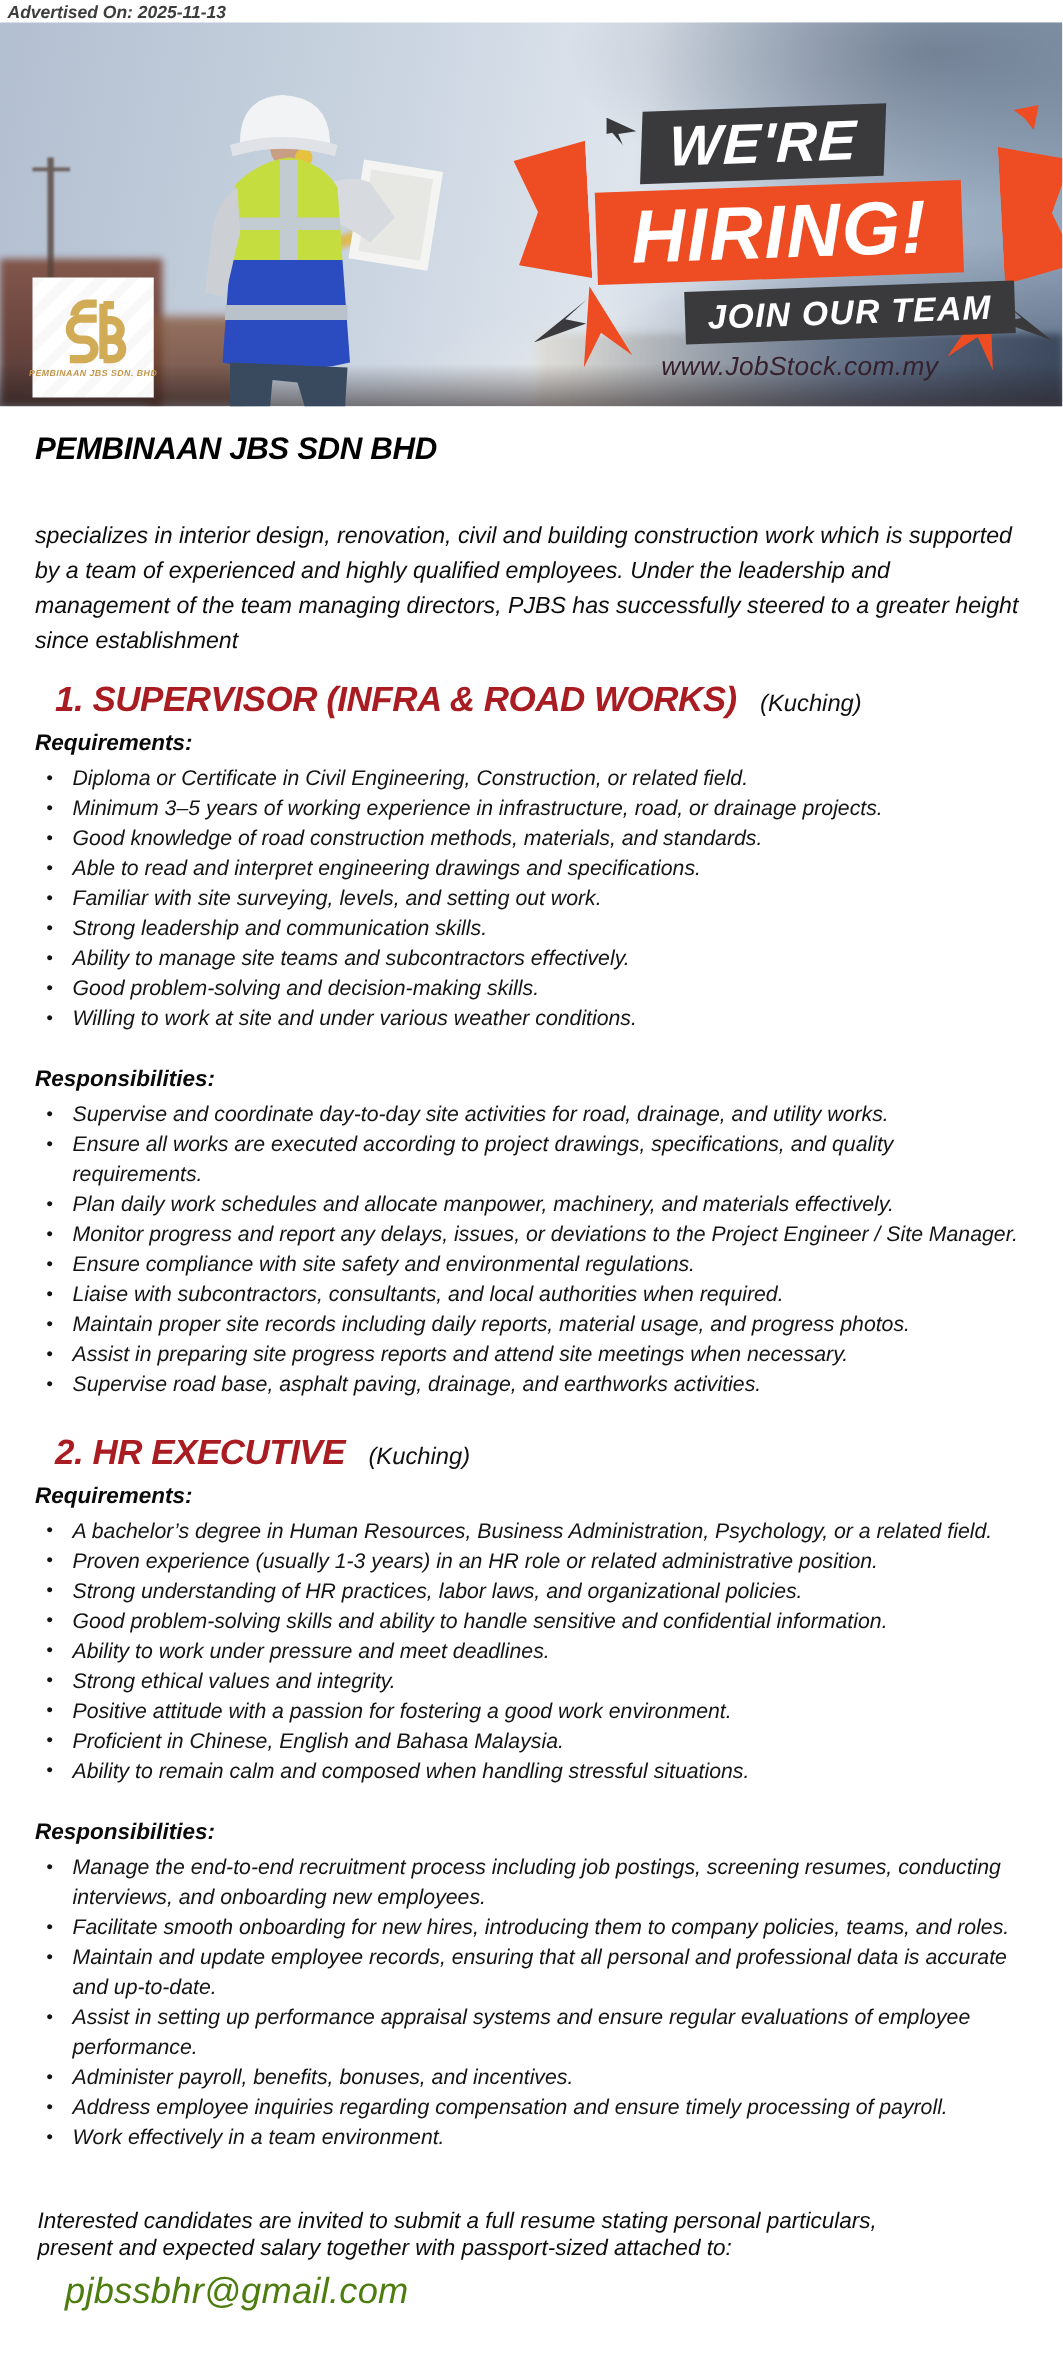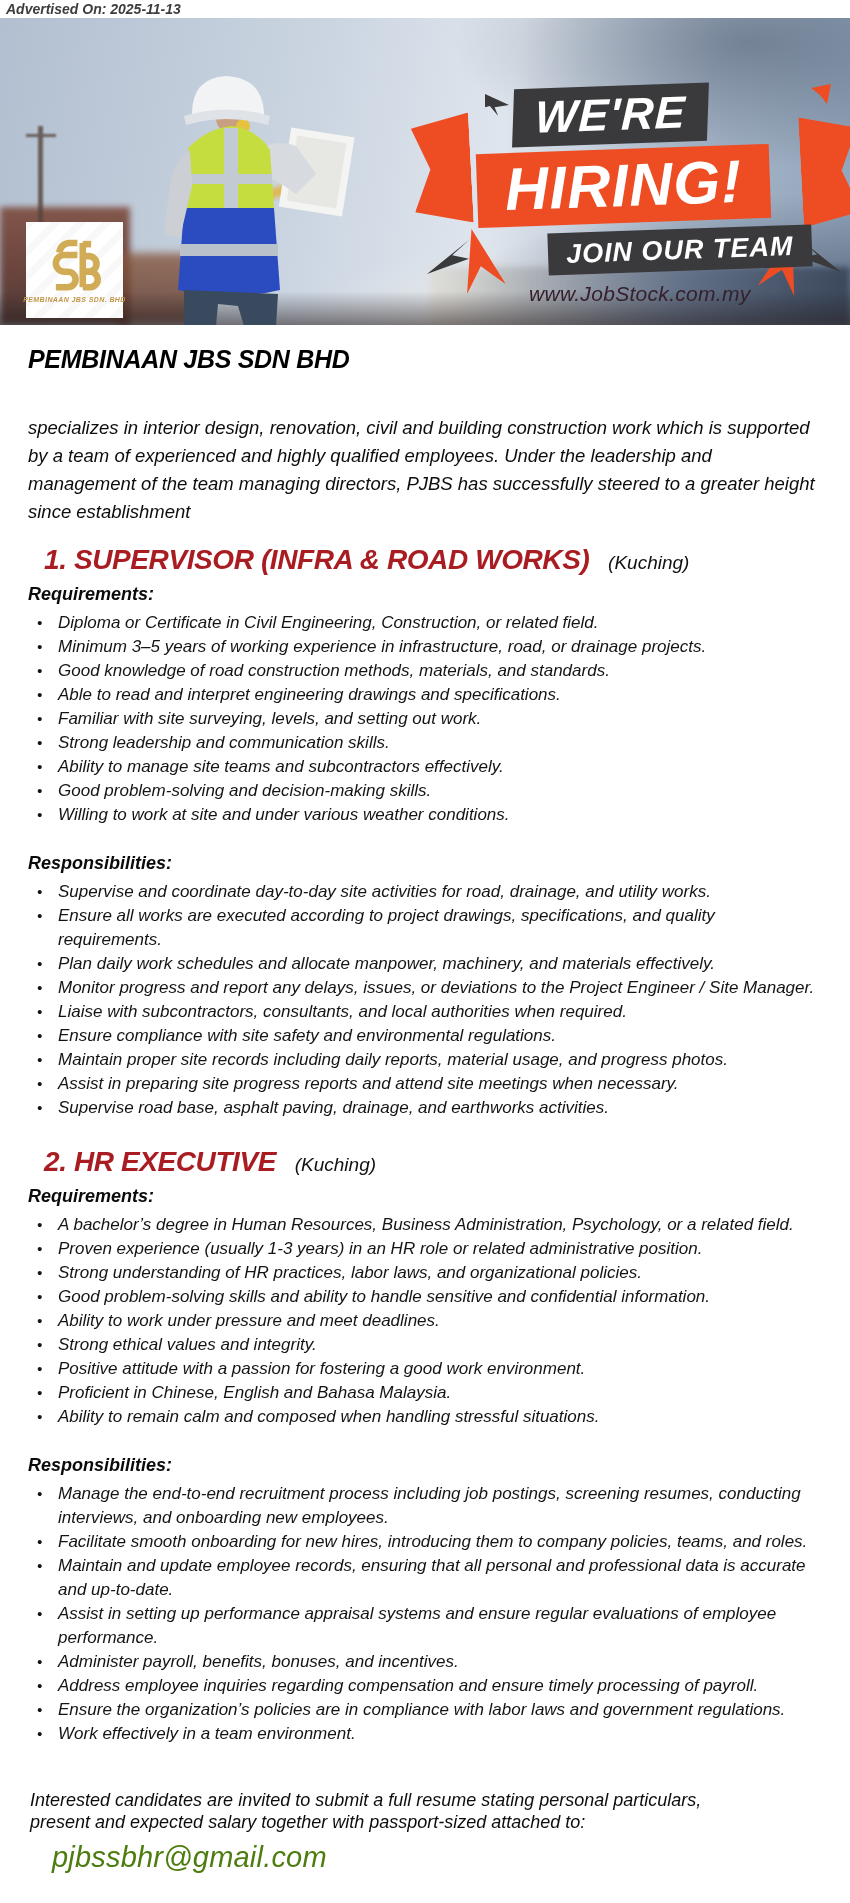--- a/index.html
+++ b/index.html
@@ -242,22 +242,22 @@
           <li>Ability to manage site teams and subcontractors effectively.</li>
           <li>Good problem-solving and decision-making skills.</li>
           <li>Willing to work at site and under various weather conditions.</li>
         </ul>
       <h3 class="list-label">Responsibilities:</h3>
       <ul class="bullets">
           <li>Supervise and coordinate day-to-day site activities for road, drainage, and utility works.</li>
           <li>Ensure all works are executed according to project drawings, specifications, and quality requirements.</li>
           <li>Plan daily work schedules and allocate manpower, machinery, and materials effectively.</li>
           <li>Monitor progress and report any delays, issues, or deviations to the Project Engineer / Site Manager.</li>
+          <li>Ensure compliance with site safety and environmental regulations.</li>
           <li>Liaise with subcontractors, consultants, and local authorities when required.</li>
-          <li>Ensure compliance with site safety and environmental regulations.</li>
           <li>Maintain proper site records including daily reports, material usage, and progress photos.</li>
           <li>Assist in preparing site progress reports and attend site meetings when necessary.</li>
           <li>Supervise road base, asphalt paving, drainage, and earthworks activities.</li>
         </ul>
     </section>
 
     <section class="job">
       <h2 class="job-title">
         <span class="jt">2. HR EXECUTIVE</span>
         <span class="loc">(Kuching)</span>
@@ -275,21 +275,20 @@
           <li>Ability to remain calm and composed when handling stressful situations.</li>
         </ul>
       <h3 class="list-label">Responsibilities:</h3>
       <ul class="bullets last">
           <li>Manage the end-to-end recruitment process including job postings, screening resumes, conducting interviews, and onboarding new employees.</li>
           <li>Facilitate smooth onboarding for new hires, introducing them to company policies, teams, and roles.</li>
           <li>Maintain and update employee records, ensuring that all personal and professional data is accurate and up-to-date.</li>
           <li>Assist in setting up performance appraisal systems and ensure regular evaluations of employee performance.</li>
           <li>Administer payroll, benefits, bonuses, and incentives.</li>
           <li>Address employee inquiries regarding compensation and ensure timely processing of payroll.</li>
-          <li>Ensure the organization’s policies are in compliance with labor laws and government regulations.</li>
           <li>Work effectively in a team environment.</li>
         </ul>
     </section>
 
     <div class="footer">
       <p class="apply-text">Interested candidates are invited to submit a full resume stating personal particulars, present and expected salary together with passport-sized attached to:</p>
       <a class="email" href="#">pjbssbhr@gmail.com</a>
       
     </div>
 

